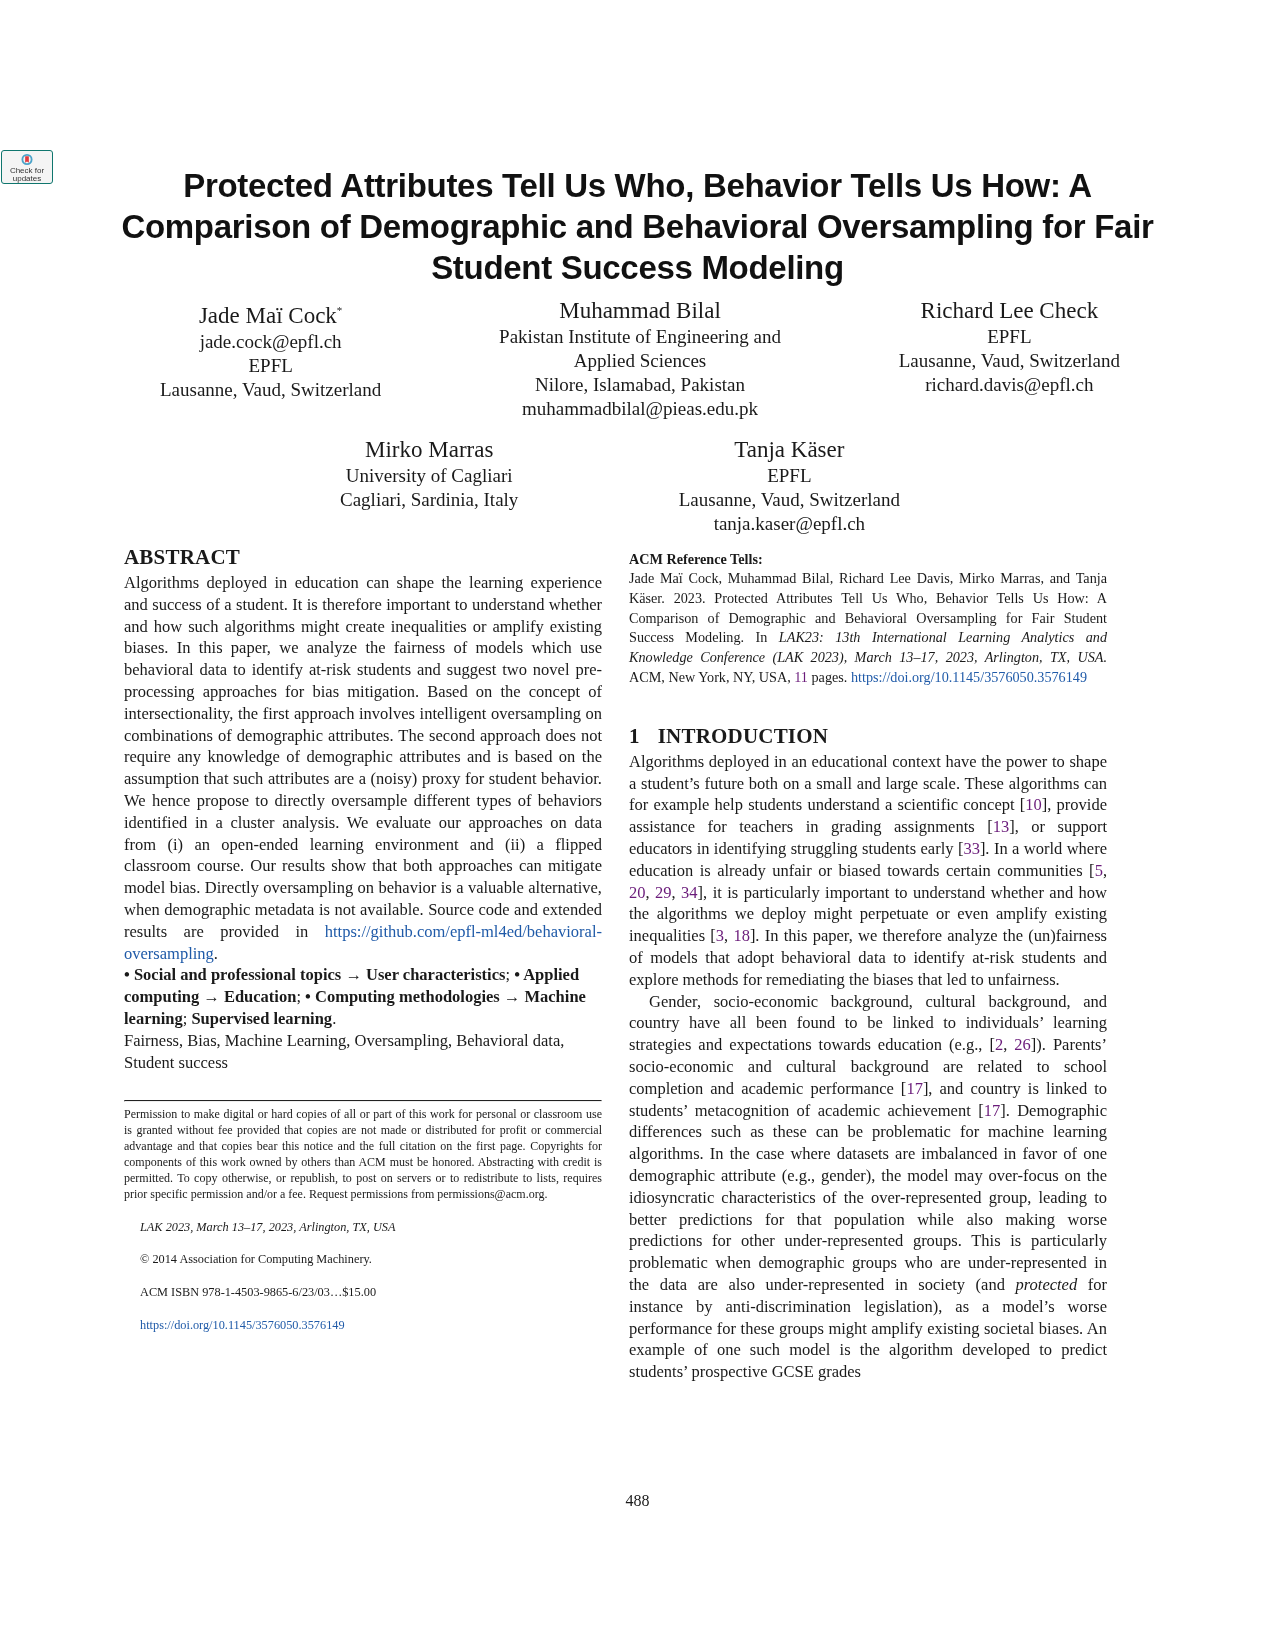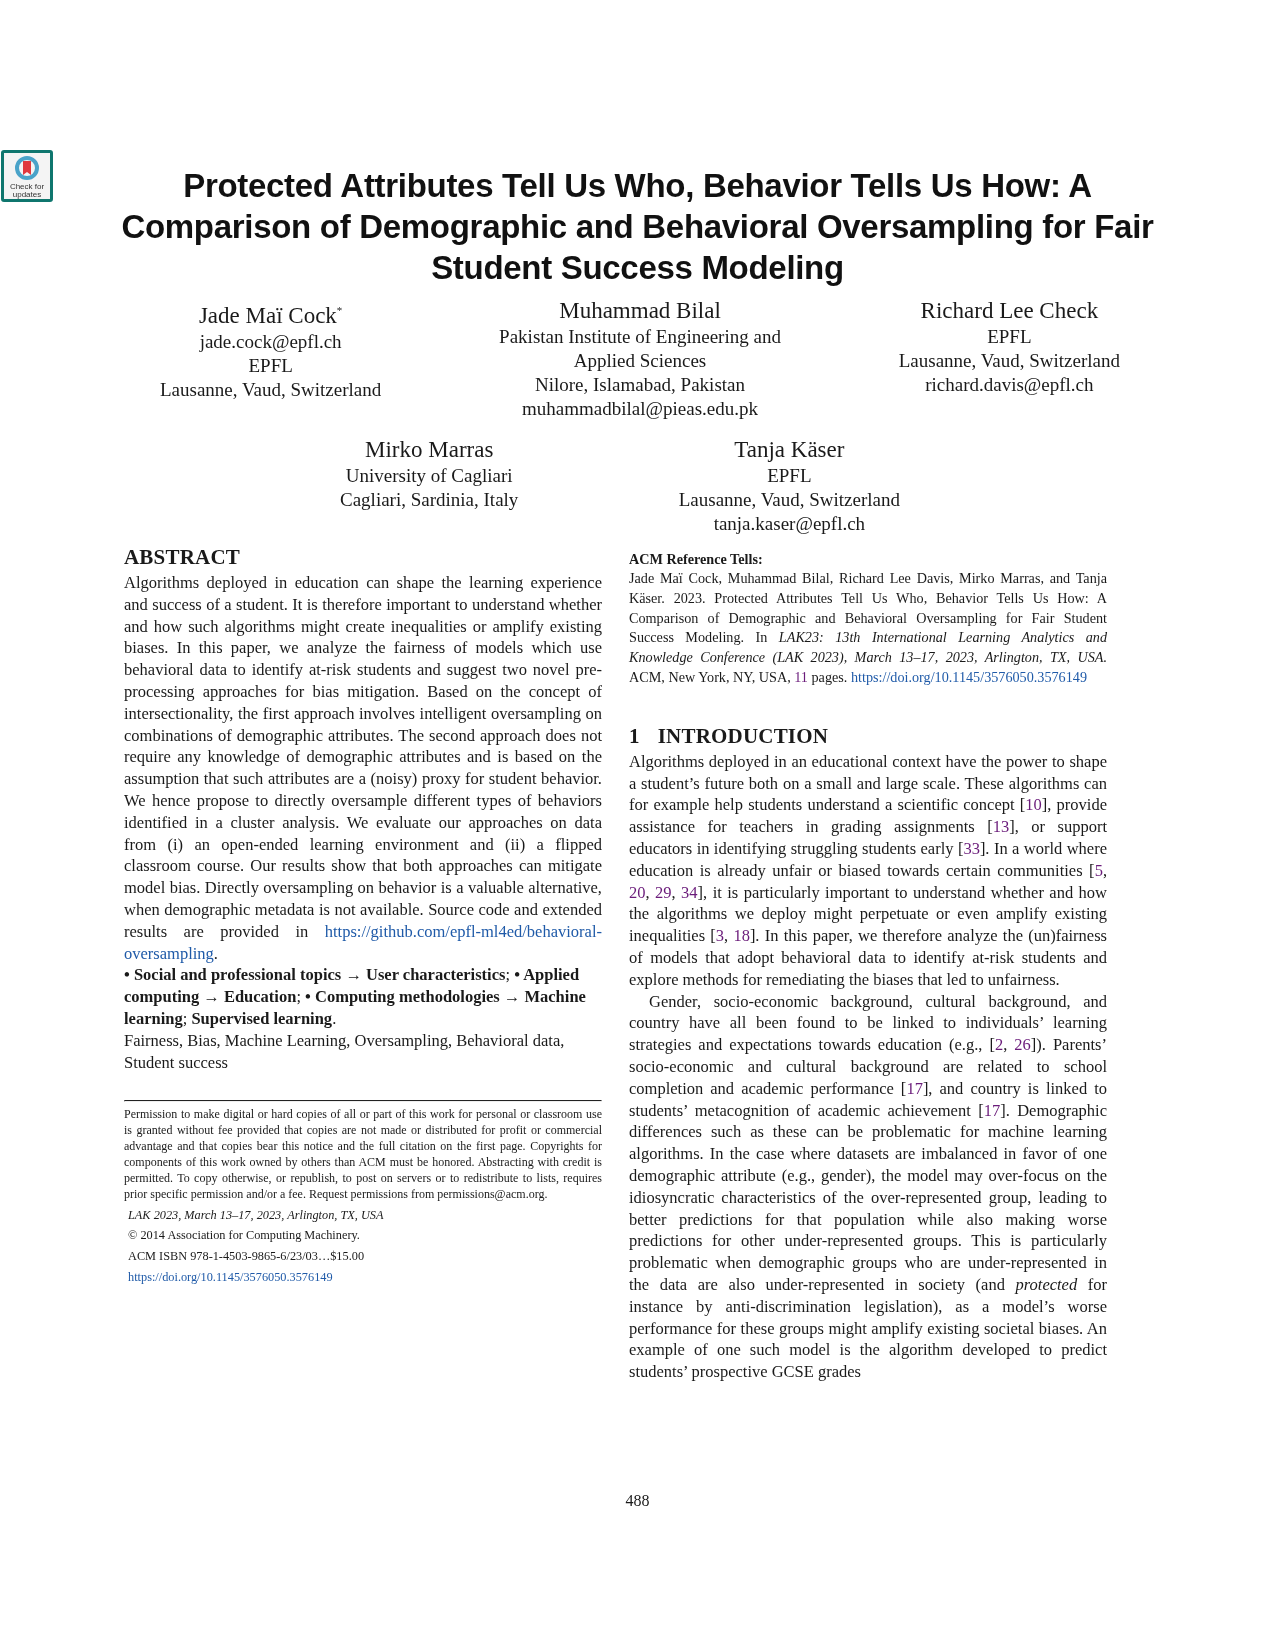--- a/index.html
+++ b/index.html
@@ -1,22 +1,22 @@
 <!DOCTYPE html>
 <html><head>
 <meta charset="utf-8">
 <style>
   html, body { margin: 0; padding: 0; background: #ffffff; }
   body { width: 1275px; height: 1650px; position: relative; overflow: hidden;
          font-family: "Liberation Serif", "DejaVu Serif", serif; color: #1a1a1a; }
   a, .link { color: #1f5aa8; text-decoration: none; }
   .cite { color: #6a1b7a; }
 
-  .crossmark { position: absolute; left: 1px; top: 150px; width: 52px; height: 52px;
-    border: 3px solid #0f766e; border-radius: 3px; background: #f4f4f4;
+  .crossmark { position: absolute; left: 1px; top: 150px; width: 52px; height: 34px;
+    border: 1px solid #0f766e; border-radius: 3px; background: #f4f4f4;
     display: flex; flex-direction: column; align-items: center; justify-content: flex-start; box-sizing: border-box; padding-top: 3px; }
   .crossmark-badge { width: 26px; height: 26px; }
   .crossmark-text { font-family: "Liberation Sans", "DejaVu Sans", sans-serif; font-size: 8px; line-height: 8px; color: #333; text-align: center; margin-top: 1px; }
 
   .title { position: absolute; left: 100px; width: 1075px; top: 165px; text-align: center;
     font-family: "Liberation Sans", "DejaVu Sans", sans-serif; font-weight: bold; font-size: 33px; line-height: 41px; color: #111; letter-spacing: -0.3px; }
 
   .authors-row { position: absolute; display: flex; justify-content: space-between; }
   .authors-row.r1 { left: 160px; width: 960px; top: 296px; }
   .authors-row.r2 { left: 340px; width: 560px; top: 435px; }
@@ -28,21 +28,21 @@
   .col.left { left: 124px; }
   .col.right { left: 629px; }
 
   h2.sec { font-family: "Liberation Serif", "DejaVu Serif", serif; font-weight: bold; font-size: 21px; line-height: 24px; margin: 0 0 3px 0; letter-spacing: 0.2px; }
   .body { font-size: 16.5px; line-height: 21.8px; text-align: justify; margin: 0; hyphens: auto; }
   .indent { text-indent: 20px; }
   .ccs { font-weight: bold; }
 
   .perm-rule { border-top: 1px solid #222; width: 476px; margin: 0; }
   .perm { font-size: 12px; line-height: 15.9px; text-align: justify; margin: 0; }
-  .perm-meta { font-size: 12.3px; line-height: 16.6px; margin: 4px; }
+  .perm-meta { font-size: 12.3px; line-height: 16.6px; margin: 16px; }
 
   .acm-ref-label { font-weight: bold; font-size: 14.2px; line-height: 19px; }
   .acm-ref { font-size: 14.2px; line-height: 19.8px; text-align: justify; margin: 0; }
 
   .pagenum { position: absolute; left: 0; width: 1275px; top: 1492px; text-align: center; font-size: 16px; }
 </style>
 </head>
 <body>
 
 <div class="crossmark">

